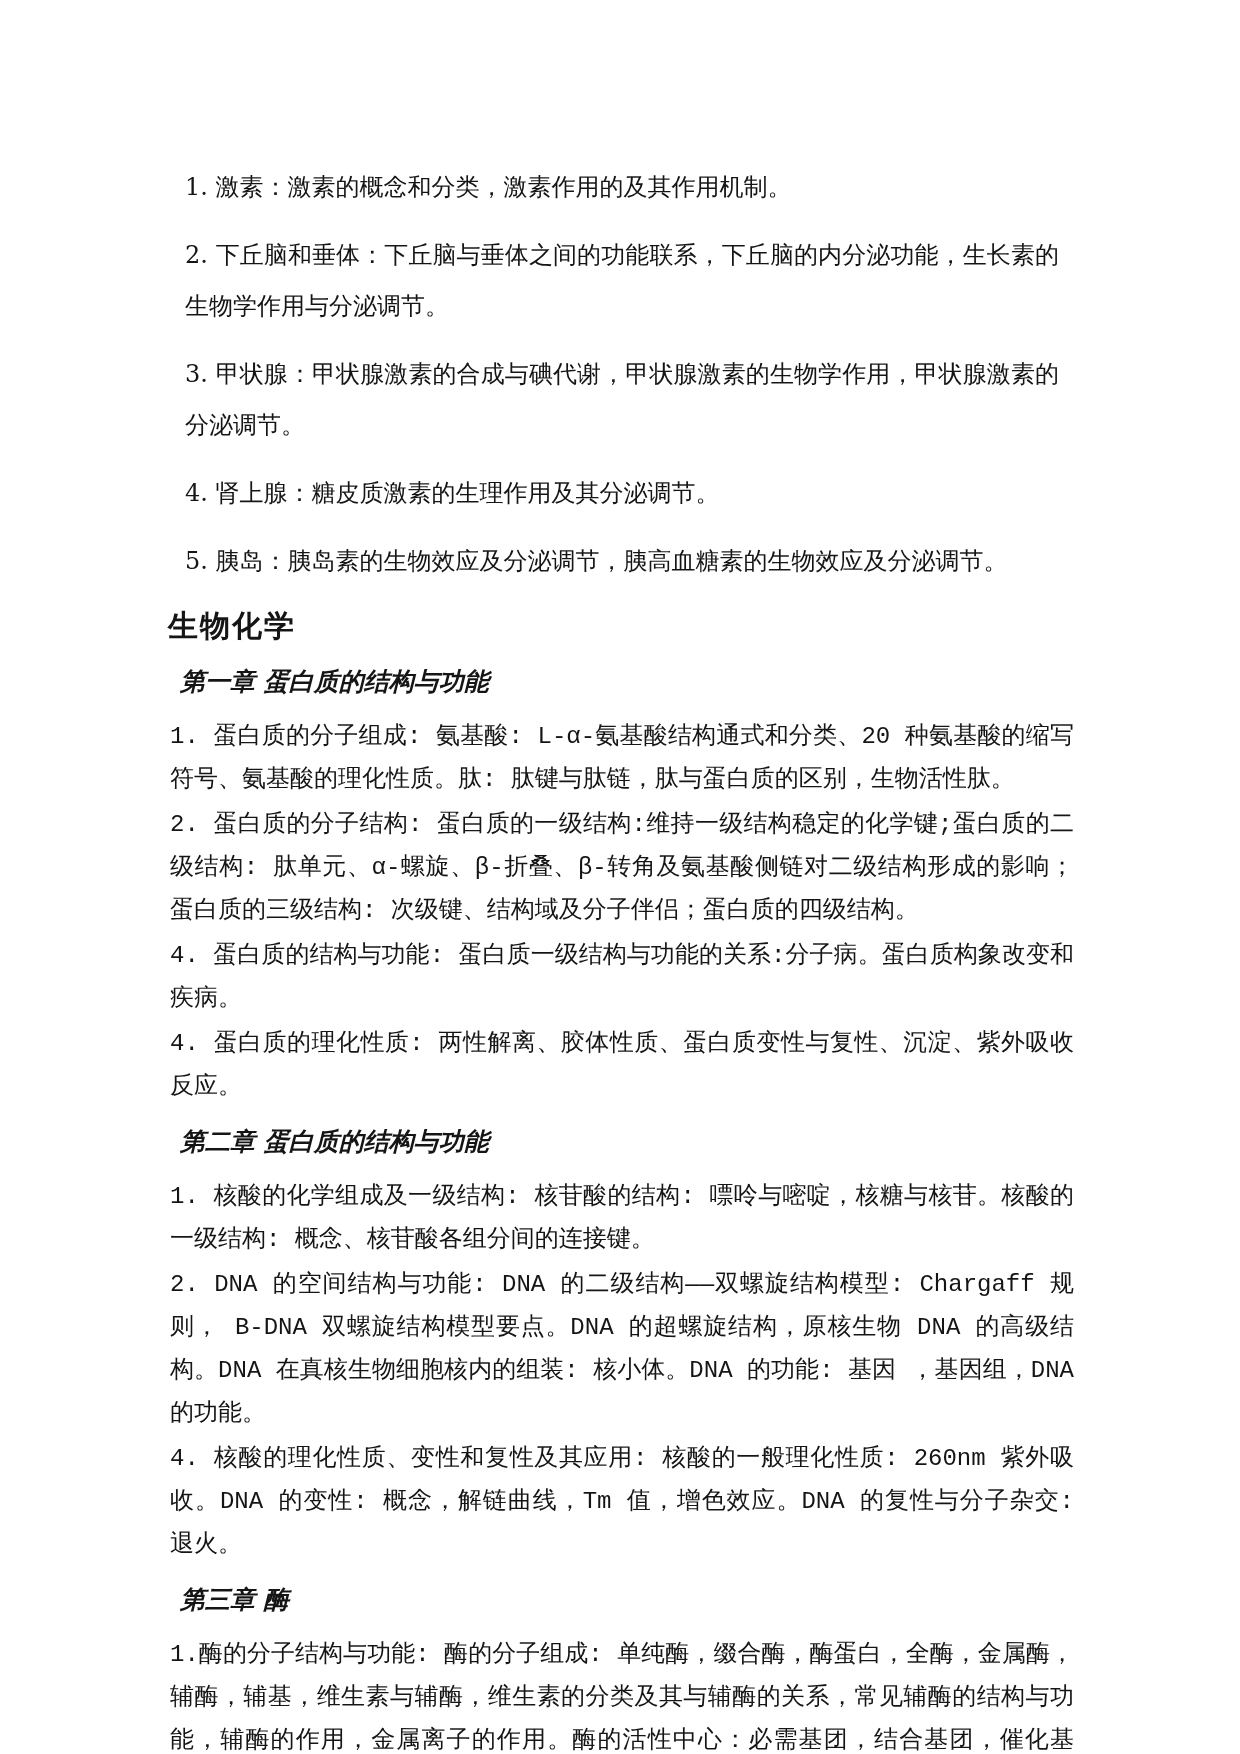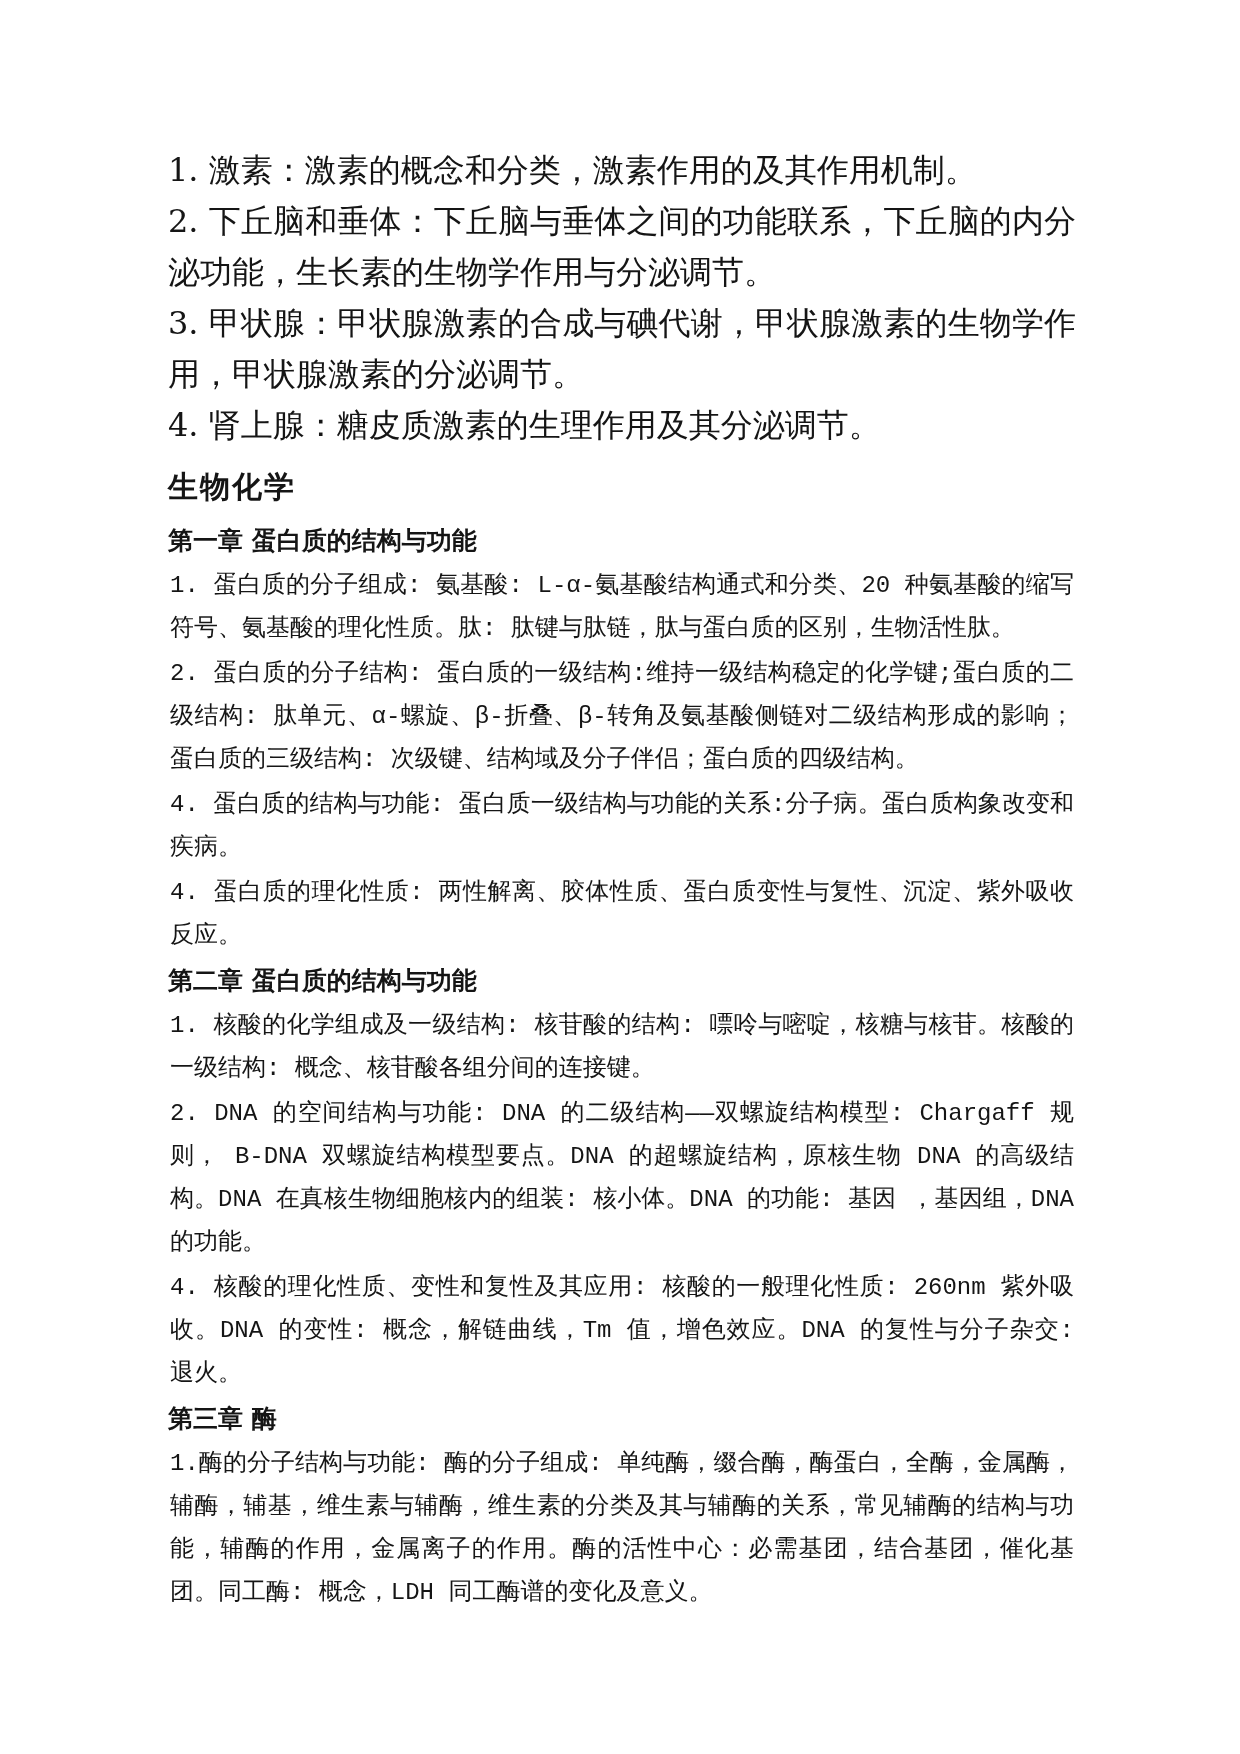--- a/index.html
+++ b/index.html
@@ -16,60 +16,62 @@
     overflow: hidden;
   }
   .content {
     position: absolute;
     left: 168px;
     top: 145px;
     width: 908px;
   }
   .list-item {
     font-family: "DejaVu Serif", "Liberation Serif", serif;
-    font-size: 32px;
+    font-size: 24px;
     line-height: 51px;
     text-align: justify;
-    margin: 0;
+    margin: 17px;
   }
   .doc-title {
     font-family: "DejaVu Sans", "Liberation Sans", sans-serif;
     font-weight: bold;
     font-size: 30px;
     line-height: 44px;
     text-align: left;
     letter-spacing: 2px;
     margin: 14px 0 10px 0;
   }
   .chapter-heading {
     font-family: "DejaVu Sans", "Liberation Sans", sans-serif;
     font-weight: bold;
     font-size: 25px;
     line-height: 43px;
-    margin: 0;
+    margin: 12px;
+    font-style: italic;
   }
   .para {
     font-family: Liberation Mono, monospace;
     font-size: 24px;
     line-height: 43px;
     text-align: justify;
     margin: 2px;
   }
 </style>
 </head>
 <body>
 
 <div class="page">
   <div class="content">
 
     <section>
       <p class="list-item">1. 激素：激素的概念和分类，激素作用的及其作用机制。</p>
       <p class="list-item">2. 下丘脑和垂体：下丘脑与垂体之间的功能联系，下丘脑的内分泌功能，生长素的生物学作用与分泌调节。</p>
       <p class="list-item">3. 甲状腺：甲状腺激素的合成与碘代谢，甲状腺激素的生物学作用，甲状腺激素的分泌调节。</p>
       <p class="list-item">4. 肾上腺：糖皮质激素的生理作用及其分泌调节。</p>
+      <p class="list-item">5. 胰岛：胰岛素的生物效应及分泌调节，胰高血糖素的生物效应及分泌调节。</p>
     </section>
 
     <h1 class="doc-title">生物化学</h1>
 
     <section>
       <h2 class="chapter-heading">第一章 蛋白质的结构与功能</h2>
       <p class="para">1. 蛋白质的分子组成: 氨基酸: L-α-氨基酸结构通式和分类、20 种氨基酸的缩写符号、氨基酸的理化性质。肽: 肽键与肽链，肽与蛋白质的区别，生物活性肽。</p>
       <p class="para">2. 蛋白质的分子结构: 蛋白质的一级结构:维持一级结构稳定的化学键;蛋白质的二级结构: 肽单元、α-螺旋、β-折叠、β-转角及氨基酸侧链对二级结构形成的影响；蛋白质的三级结构: 次级键、结构域及分子伴侣；蛋白质的四级结构。</p>
       <p class="para">4. 蛋白质的结构与功能: 蛋白质一级结构与功能的关系:分子病。蛋白质构象改变和疾病。</p>
       <p class="para">4. 蛋白质的理化性质: 两性解离、胶体性质、蛋白质变性与复性、沉淀、紫外吸收反应。</p>

